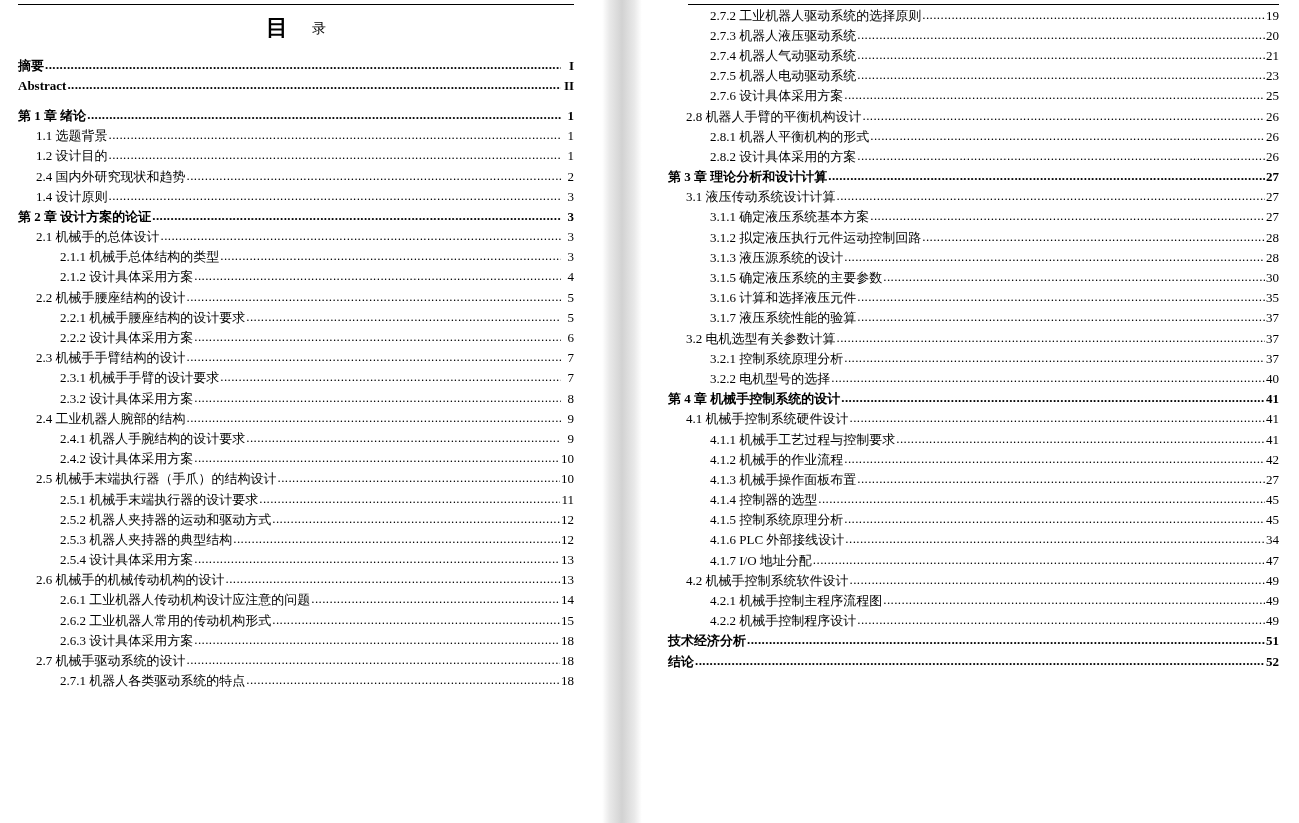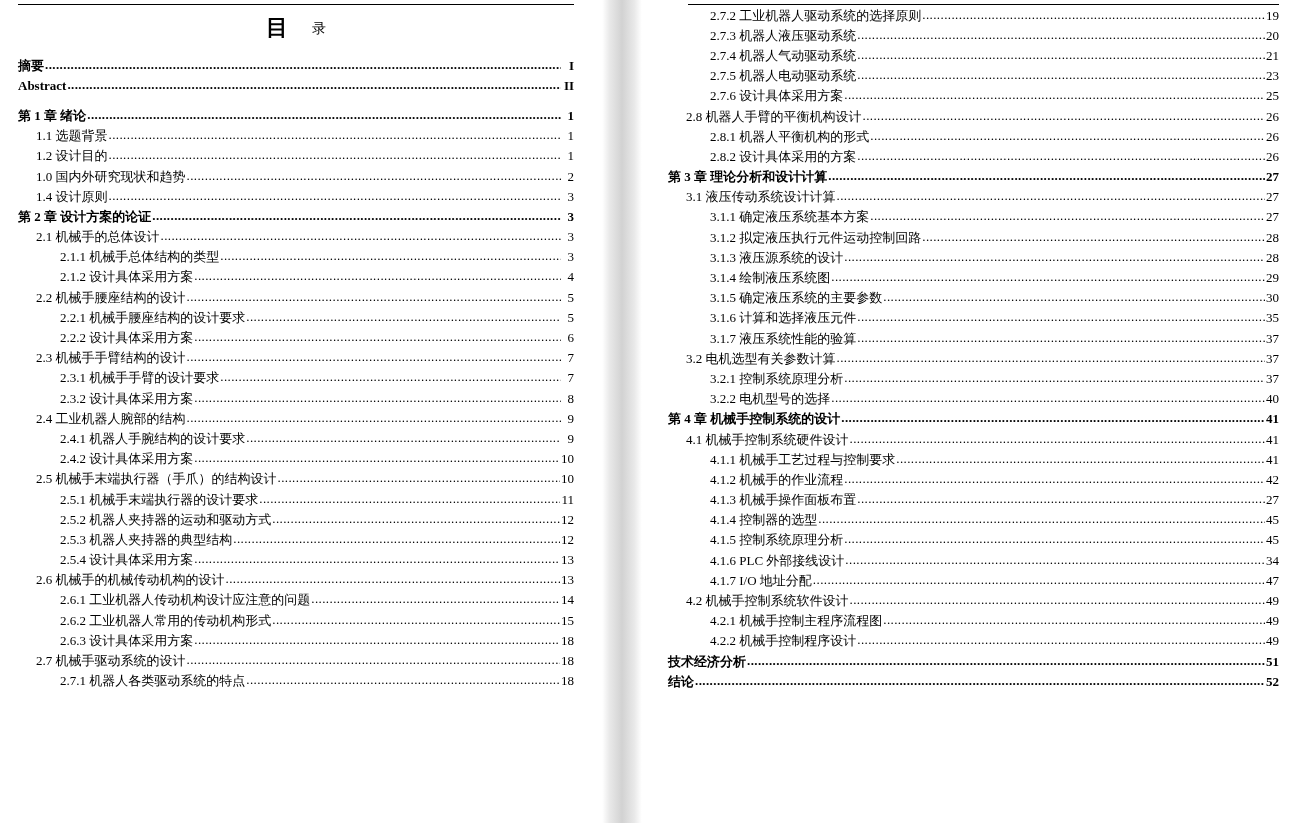--- a/index.html
+++ b/index.html
@@ -141,21 +141,21 @@
           <span class="label">1.1 选题背景</span>
           <span class="dots"></span>
           <span class="page-no">1</span>
         </div>
         <div class="entry lvl1">
           <span class="label">1.2 设计目的</span>
           <span class="dots"></span>
           <span class="page-no">1</span>
         </div>
         <div class="entry lvl1">
-          <span class="label">1.0 国内外研究现状和趋势</span>
+          <span class="label">2.4 国内外研究现状和趋势</span>
           <span class="dots"></span>
           <span class="page-no">2</span>
         </div>
         <div class="entry lvl1">
           <span class="label">1.4 设计原则</span>
           <span class="dots"></span>
           <span class="page-no">3</span>
         </div>
         <div class="entry lvl0 bold">
           <span class="label">第 2 章  设计方案的论证</span>
@@ -344,25 +344,20 @@
           <span class="label">3.1.2 拟定液压执行元件运动控制回路</span>
           <span class="dots"></span>
           <span class="page-no">28</span>
         </div>
         <div class="entry lvl2">
           <span class="label">3.1.3 液压源系统的设计</span>
           <span class="dots"></span>
           <span class="page-no">28</span>
         </div>
         <div class="entry lvl2">
-          <span class="label">3.1.4 绘制液压系统图</span>
-          <span class="dots"></span>
-          <span class="page-no">29</span>
-        </div>
-        <div class="entry lvl2">
           <span class="label">3.1.5 确定液压系统的主要参数</span>
           <span class="dots"></span>
           <span class="page-no">30</span>
         </div>
         <div class="entry lvl2">
           <span class="label">3.1.6 计算和选择液压元件</span>
           <span class="dots"></span>
           <span class="page-no">35</span>
         </div>
         <div class="entry lvl2">

